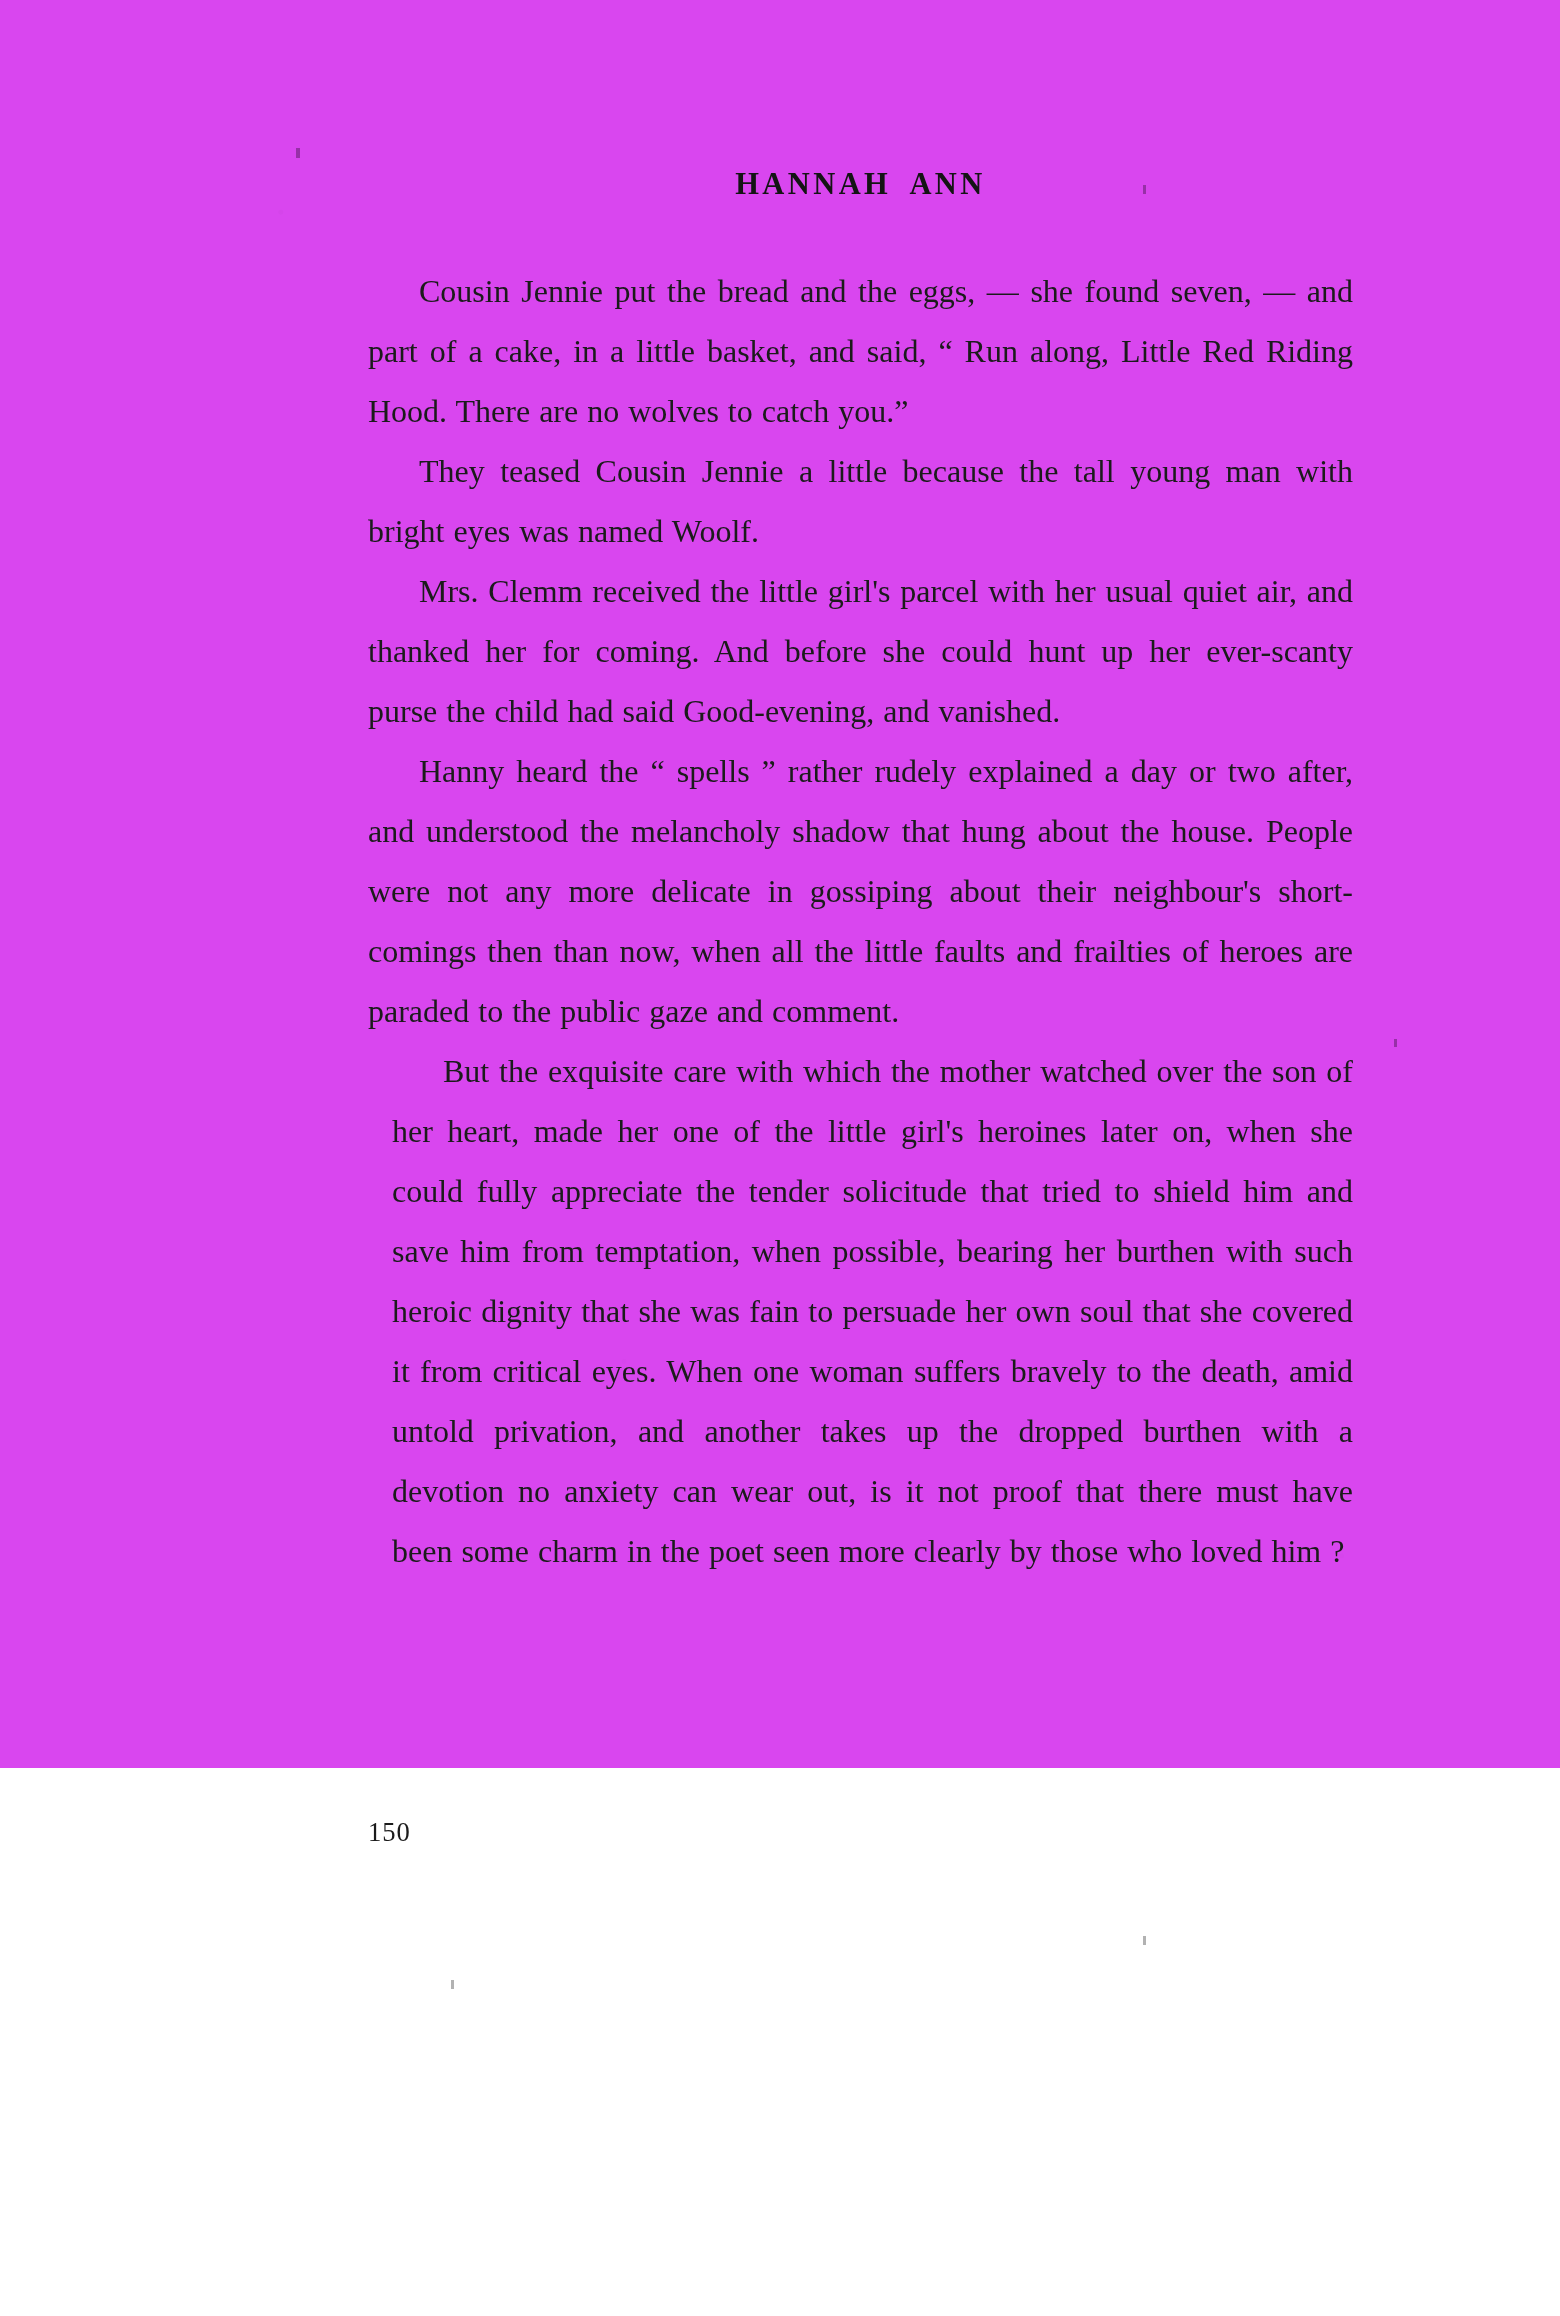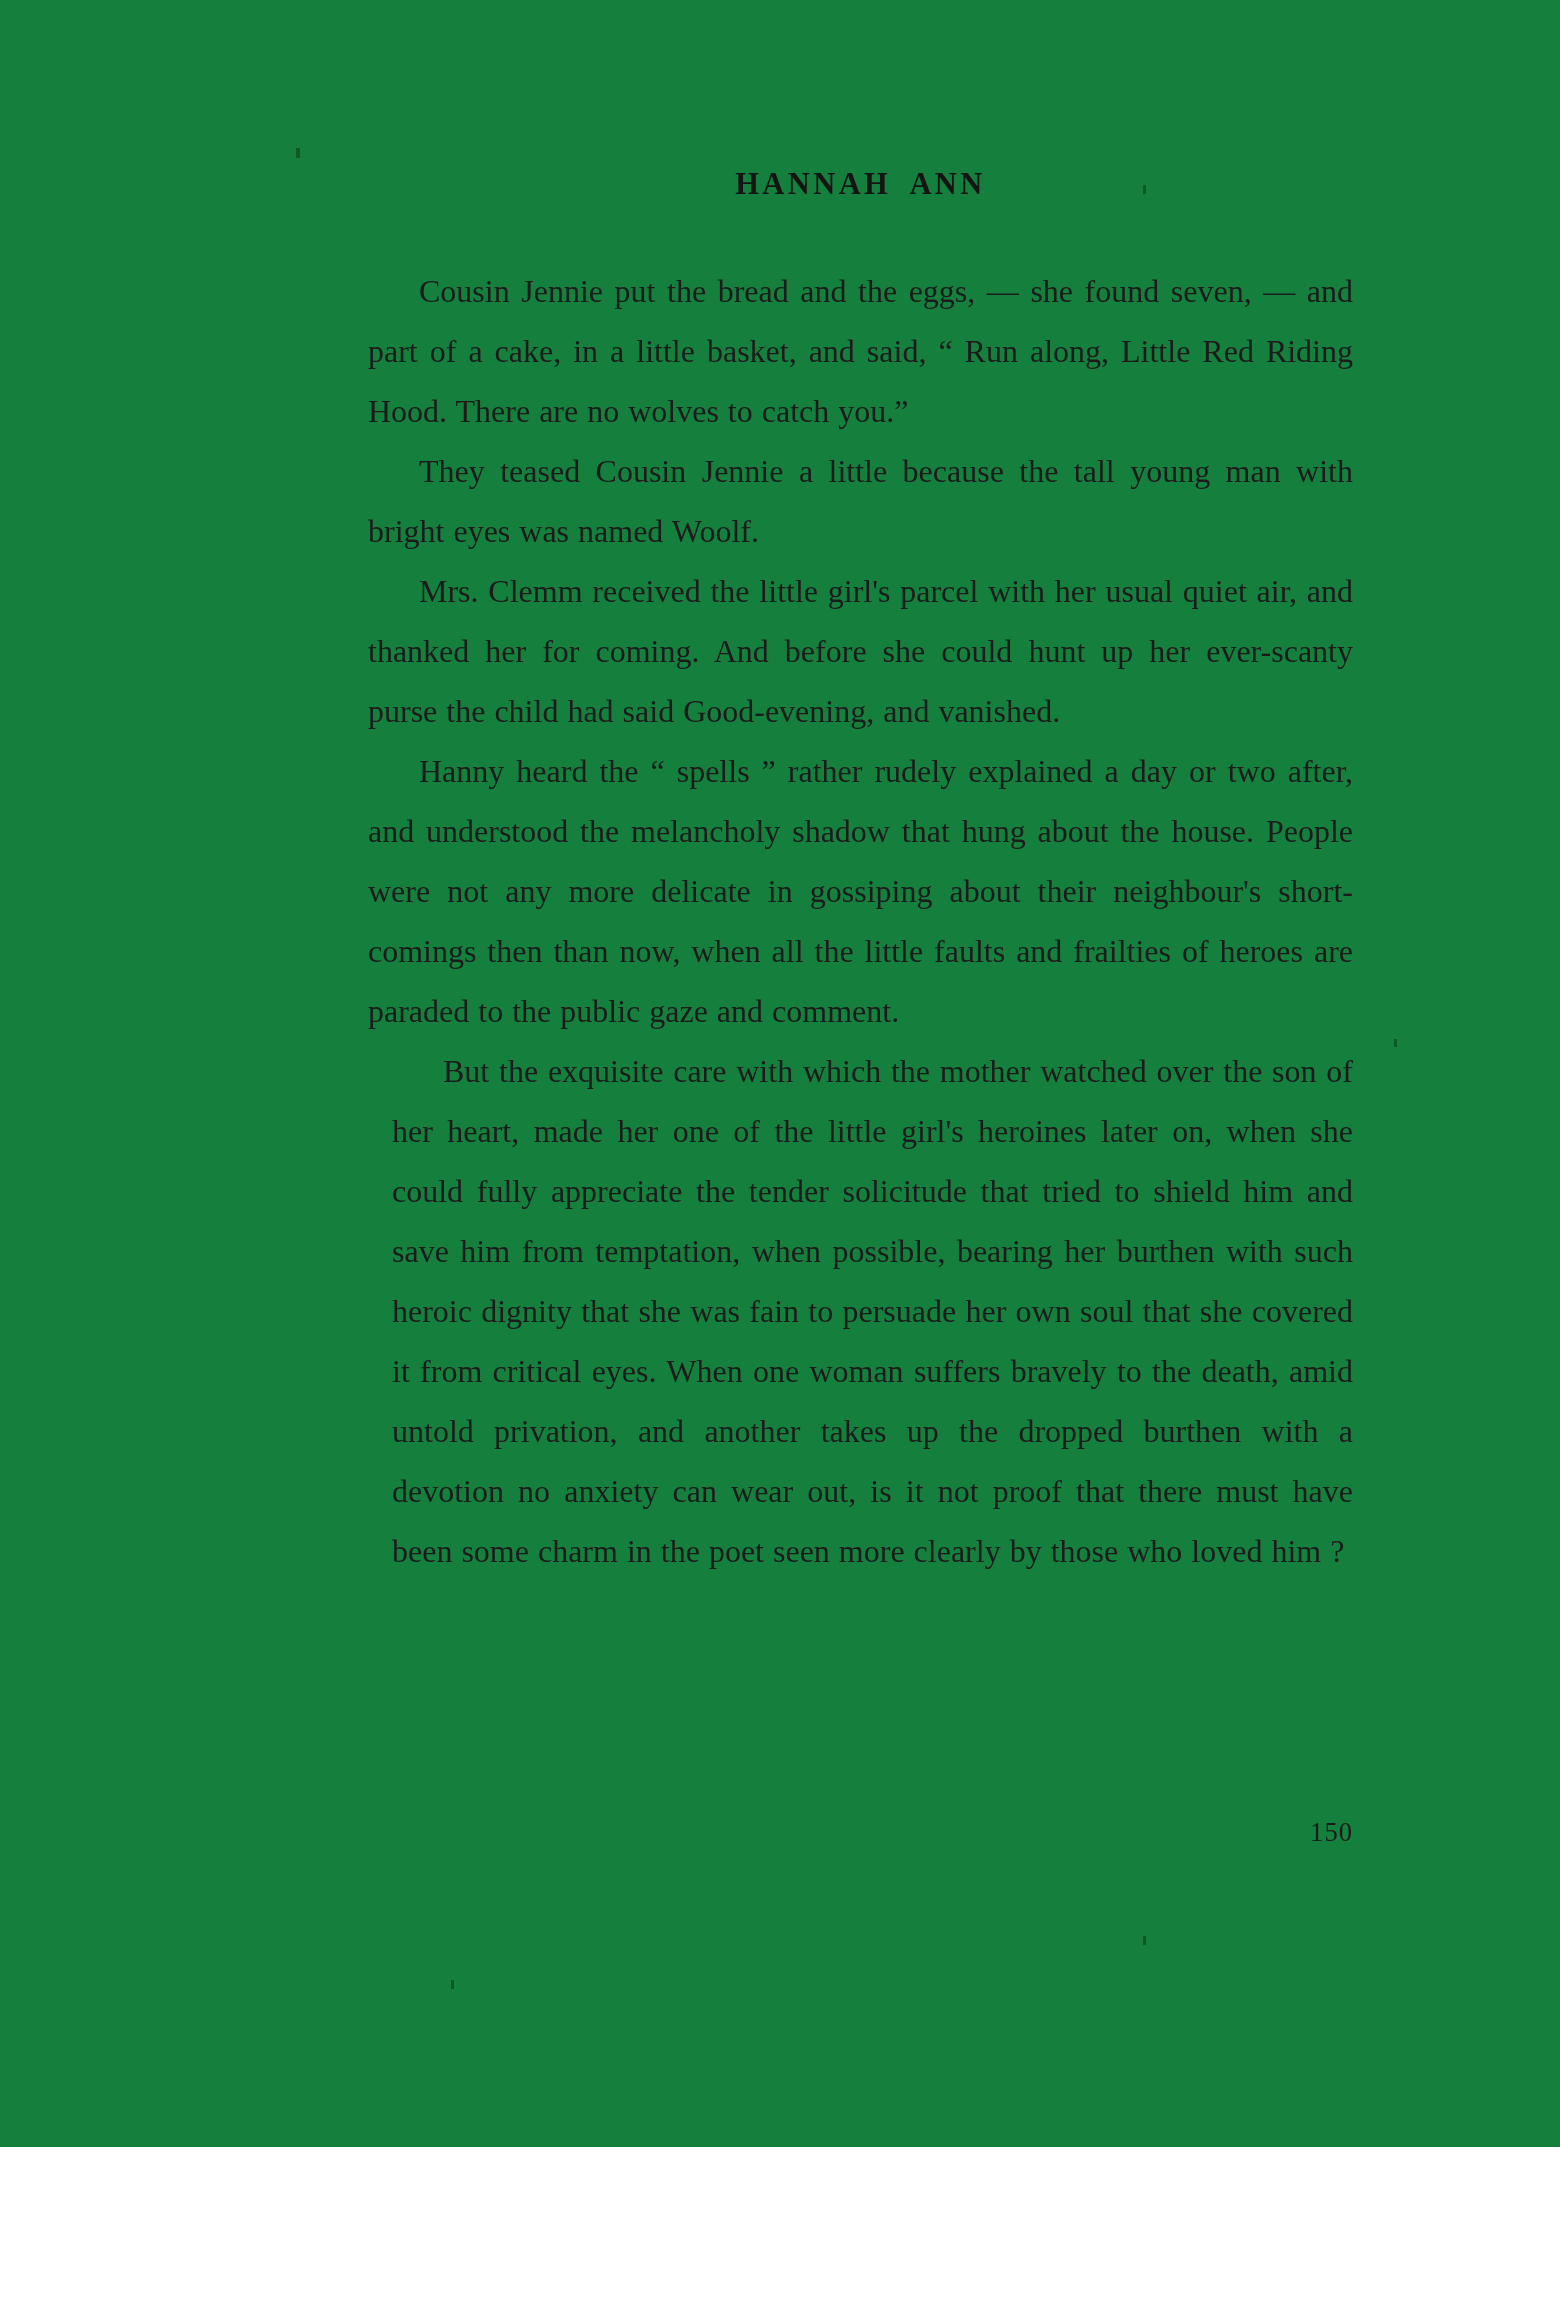--- a/index.html
+++ b/index.html
@@ -13,22 +13,22 @@
     font-family: "Liberation Serif", serif;
     color: #1a1a1a;
     position: relative;
     overflow: hidden;
   }
   .page {
     position: absolute;
     left: 0;
     top: 0;
     width: 1560px;
-    height: 2147px;
-    background: #15803d;
+    height: 1768px;
+    background: #d946ef;
   }
   
   .paper-texture {
     position: absolute;
     inset: 0;
     background:
       radial-gradient(circle at 18% 12%, rgba(0,0,0,0.018) 0 2px, transparent 3px),
       radial-gradient(circle at 72% 34%, rgba(0,0,0,0.012) 0 2px, transparent 3px),
       radial-gradient(circle at 40% 77%, rgba(0,0,0,0.012) 0 2px, transparent 3px),
       radial-gradient(circle at 86% 88%, rgba(0,0,0,0.014) 0 2px, transparent 3px);
@@ -60,21 +60,21 @@
   }
   .para.last-short {
     text-align: justify;
     margin-left: 24px;
   }
   .folio {
     position: absolute;
     left: 368px;
     top: 1817px;
     width: 985px;
-    text-align: right;
+    text-align: left;
     font-size: 26.6px;
     letter-spacing: 1px;
     color: #1b1b1b;
   }
   
   .fleck {
     position: absolute;
     width: 3.9px;
     height: 9.9px;
     background: rgba(0,0,0,0.30);

